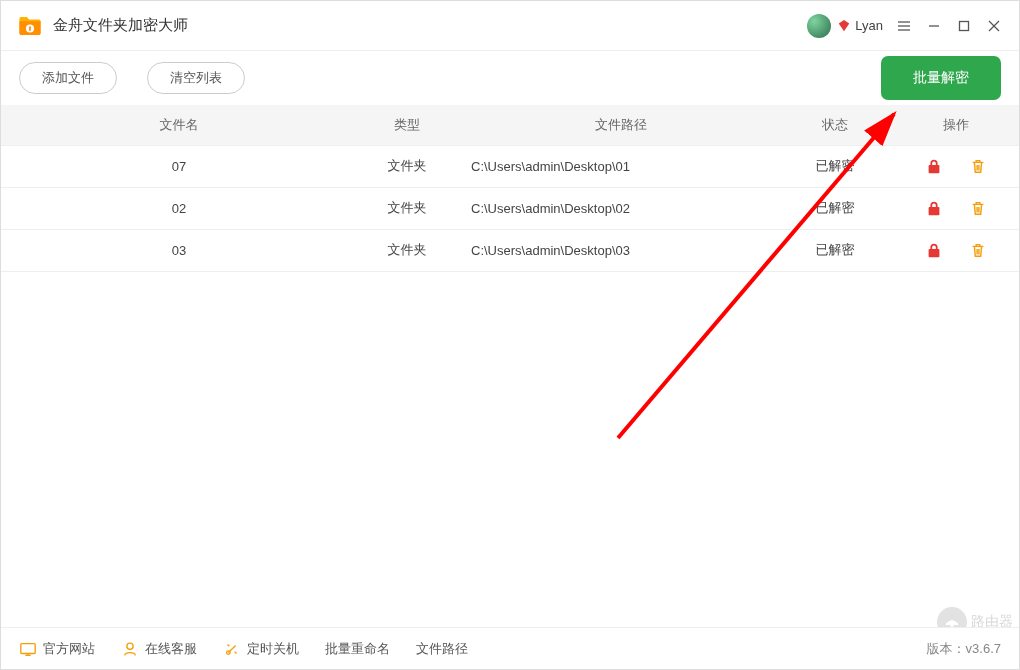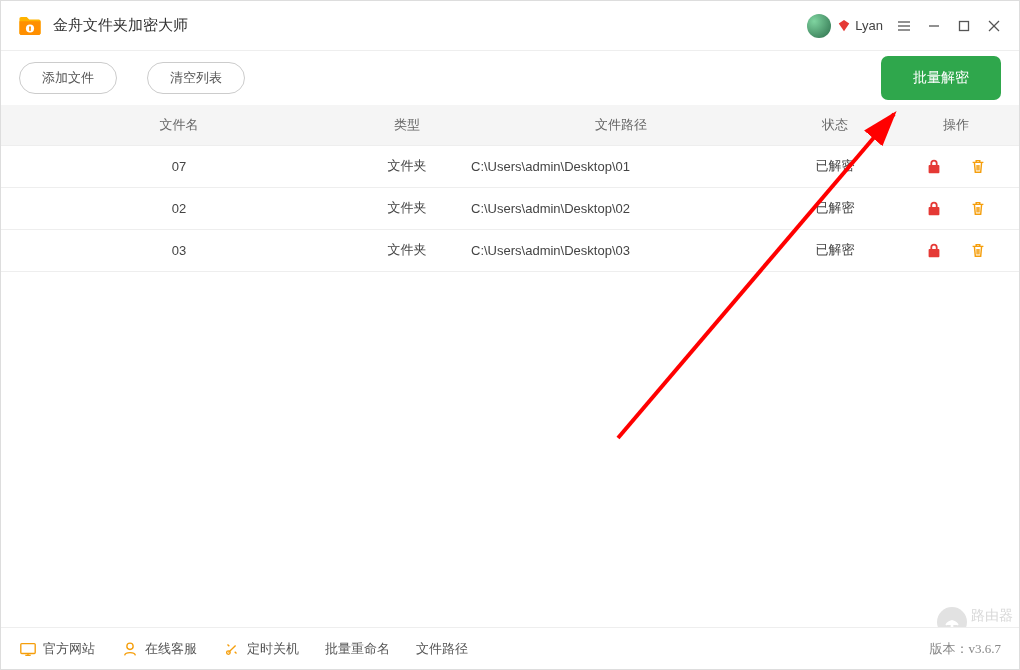--- a/index.html
+++ b/index.html
@@ -119,32 +119,31 @@
     left: 0; right: 0; bottom: 0;
     height: 42px;
     border-top: 1px solid #eee;
     display: flex;
     align-items: center;
     padding: 0 18px;
     font-size: 13px;
     color: #555;
     gap: 26px;
     background: #fff;
-    font-family: Liberation Serif, serif;
   }
   .footer-link { display: flex; align-items: center; gap: 6px; cursor: pointer; }
   .footer-link svg { width: 18px; height: 18px; }
   .footer-spacer { flex: 1; }
   .version { color: #888; }
 
   
   .watermark {
     position: absolute;
     right: 6px; bottom: 32px;
-    display: flex; align-items: flex-start;
+    display: flex; align-items: center;
     gap: 4px;
     color: #d8d8d8;
     font-size: 14px;
   }
   .watermark-circle {
     width: 30px; height: 30px; border-radius: 50%;
     background: #e2e2e2;
     display: flex; align-items: center; justify-content: center;
   }
 </style>

